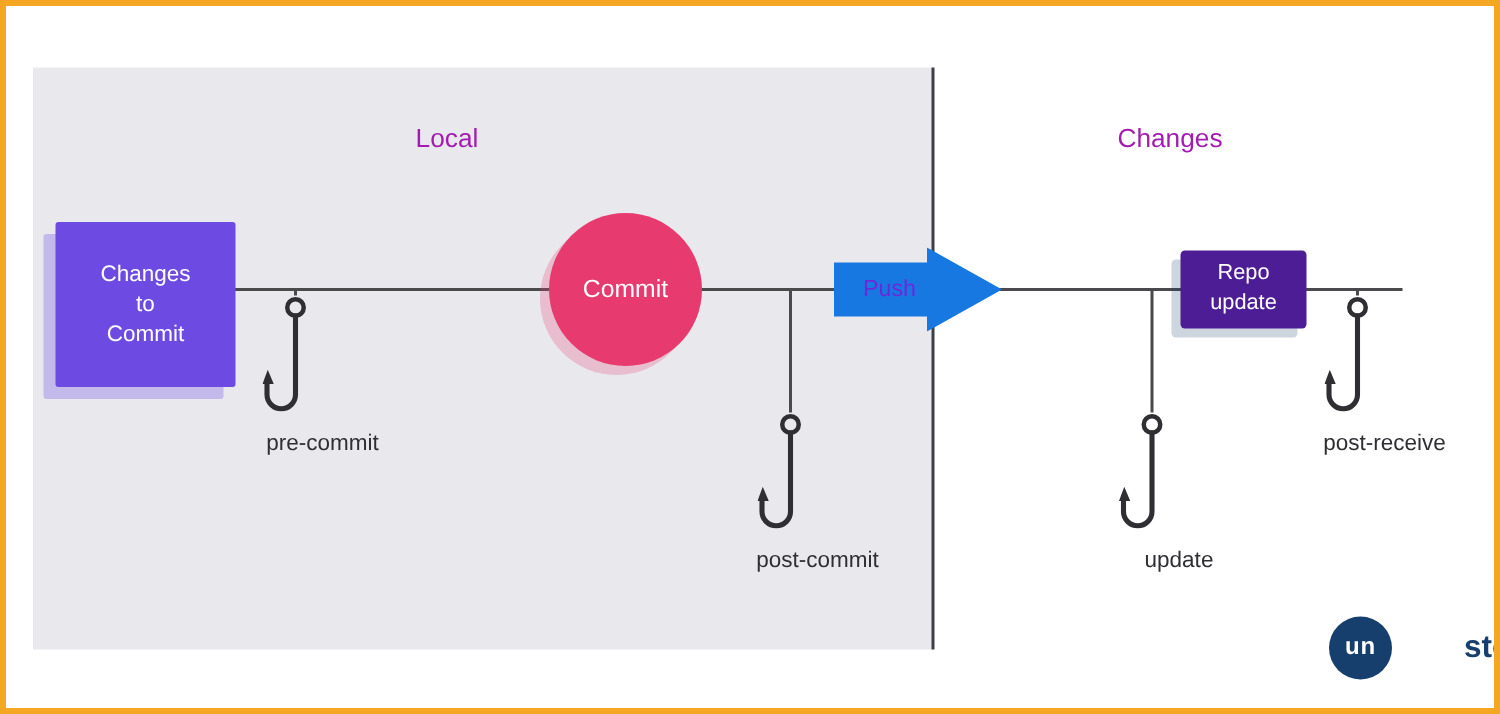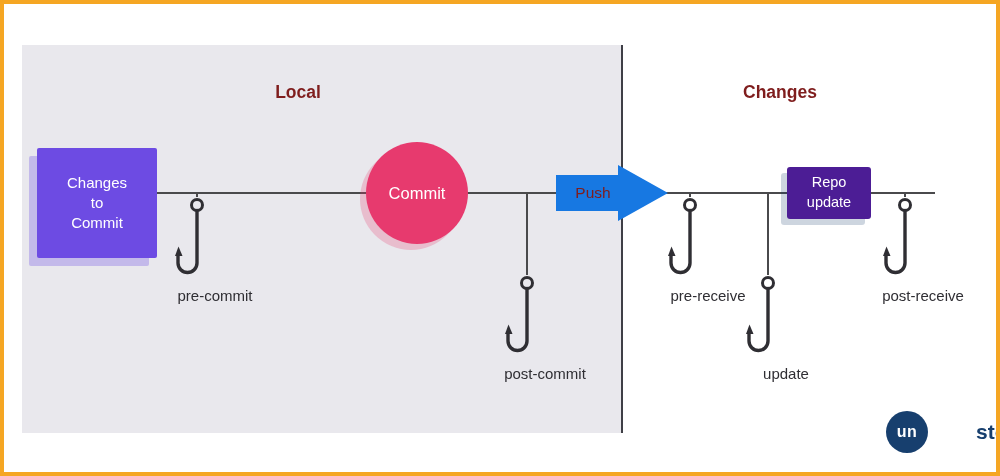--- a/index.html
+++ b/index.html
@@ -23,21 +23,21 @@
     z-index:0;
   }
   .divider{
     position:absolute;left:621px;top:45px;width:2px;height:388px;
     background:#3F3F46;
     z-index:1;
   }
   .section-title{
     position:absolute;top:82px;width:200px;
     text-align:center;
-    font-size:17.5px;font-weight:700;color:#7f1d1d;
+    font-size:17.5px;font-weight:400;color:#a21caf;
     z-index:2;
   }
   .title-local{left:198px;}
   .title-remote{left:680px;}
   .timeline{
     position:absolute;left:155px;top:192px;width:780px;height:2px;
     background:#4A4A4C;
     z-index:1;
   }
   .node{
@@ -66,21 +66,21 @@
     z-index:3;
   }
   .push-arrow{
     position:absolute;left:556px;top:165px;width:112px;height:56px;
     z-index:4;
   }
   .push-arrow svg{position:absolute;left:0;top:0;}
   .push-label{
     position:absolute;left:0;top:10px;width:74px;height:36px;
     display:flex;align-items:center;justify-content:center;
-    color:#7f1d1d;font-size:15.5px;
+    color:#6d28d9;font-size:15.5px;
   }
   .hook{
     position:absolute;width:200px;
     display:flex;flex-direction:column;align-items:center;
     z-index:2;
   }
   .connector{width:2px;background:#4A4A4C;}
   .hook-label{
     margin-top:6px;font-size:15px;color:#2F2E33;text-align:center;
     white-space:nowrap;
@@ -146,29 +146,20 @@
   <div class="hook" style="left:427px;top:193px;">
     <div class="connector" style="height:82px;"></div>
     <svg width="44" height="84" viewBox="0 0 44 84">
       <circle cx="22" cy="8" r="5.5" fill="none" stroke="#2F2E33" stroke-width="3"></circle>
       <path d="M22 13.5 L22 66 A9.5 9.5 0 0 1 3 66 L3 59" fill="none" stroke="#2F2E33" stroke-width="3.4" stroke-linecap="round"></path>
       <polygon points="0,59 3.5,49.5 7.5,59" fill="#2F2E33"></polygon>
     </svg>
     <div class="hook-label">post-commit</div>
   </div>
 
-  <div class="hook" style="left:590px;top:193px;">
-    <div class="connector" style="height:4px;"></div>
-    <svg width="44" height="84" viewBox="0 0 44 84">
-      <circle cx="22" cy="8" r="5.5" fill="none" stroke="#2F2E33" stroke-width="3"></circle>
-      <path d="M22 13.5 L22 66 A9.5 9.5 0 0 1 3 66 L3 59" fill="none" stroke="#2F2E33" stroke-width="3.4" stroke-linecap="round"></path>
-      <polygon points="0,59 3.5,49.5 7.5,59" fill="#2F2E33"></polygon>
-    </svg>
-    <div class="hook-label">pre-receive</div>
-  </div>
 
   <div class="hook" style="left:668px;top:193px;">
     <div class="connector" style="height:82px;"></div>
     <svg width="44" height="84" viewBox="0 0 44 84">
       <circle cx="22" cy="8" r="5.5" fill="none" stroke="#2F2E33" stroke-width="3"></circle>
       <path d="M22 13.5 L22 66 A9.5 9.5 0 0 1 3 66 L3 59" fill="none" stroke="#2F2E33" stroke-width="3.4" stroke-linecap="round"></path>
       <polygon points="0,59 3.5,49.5 7.5,59" fill="#2F2E33"></polygon>
     </svg>
     <div class="hook-label">update</div>
   </div>

